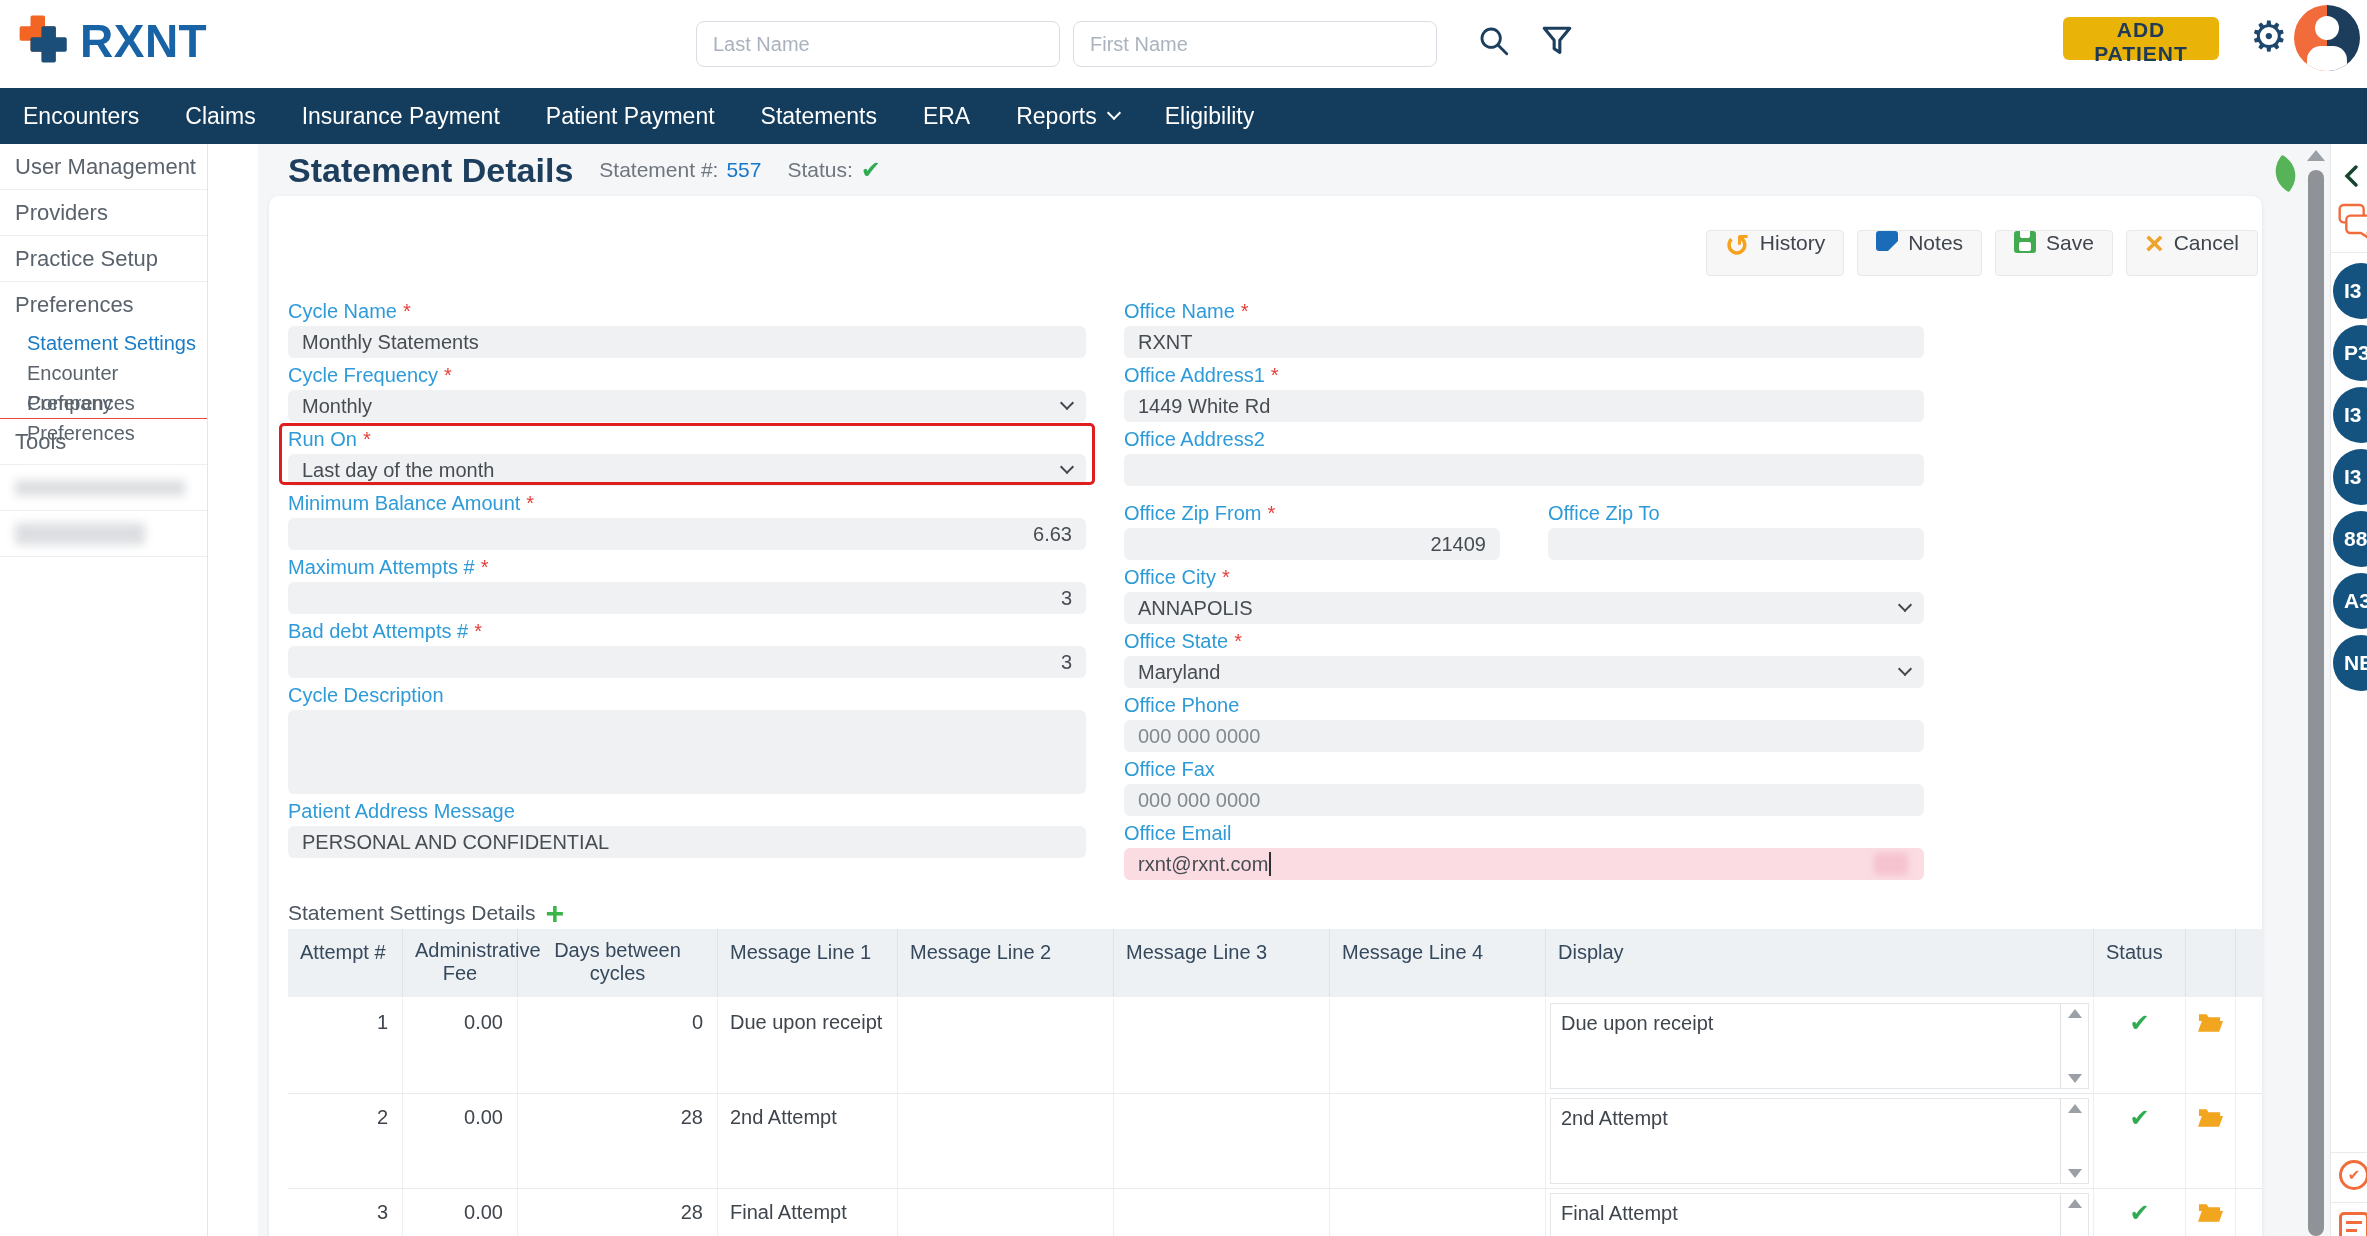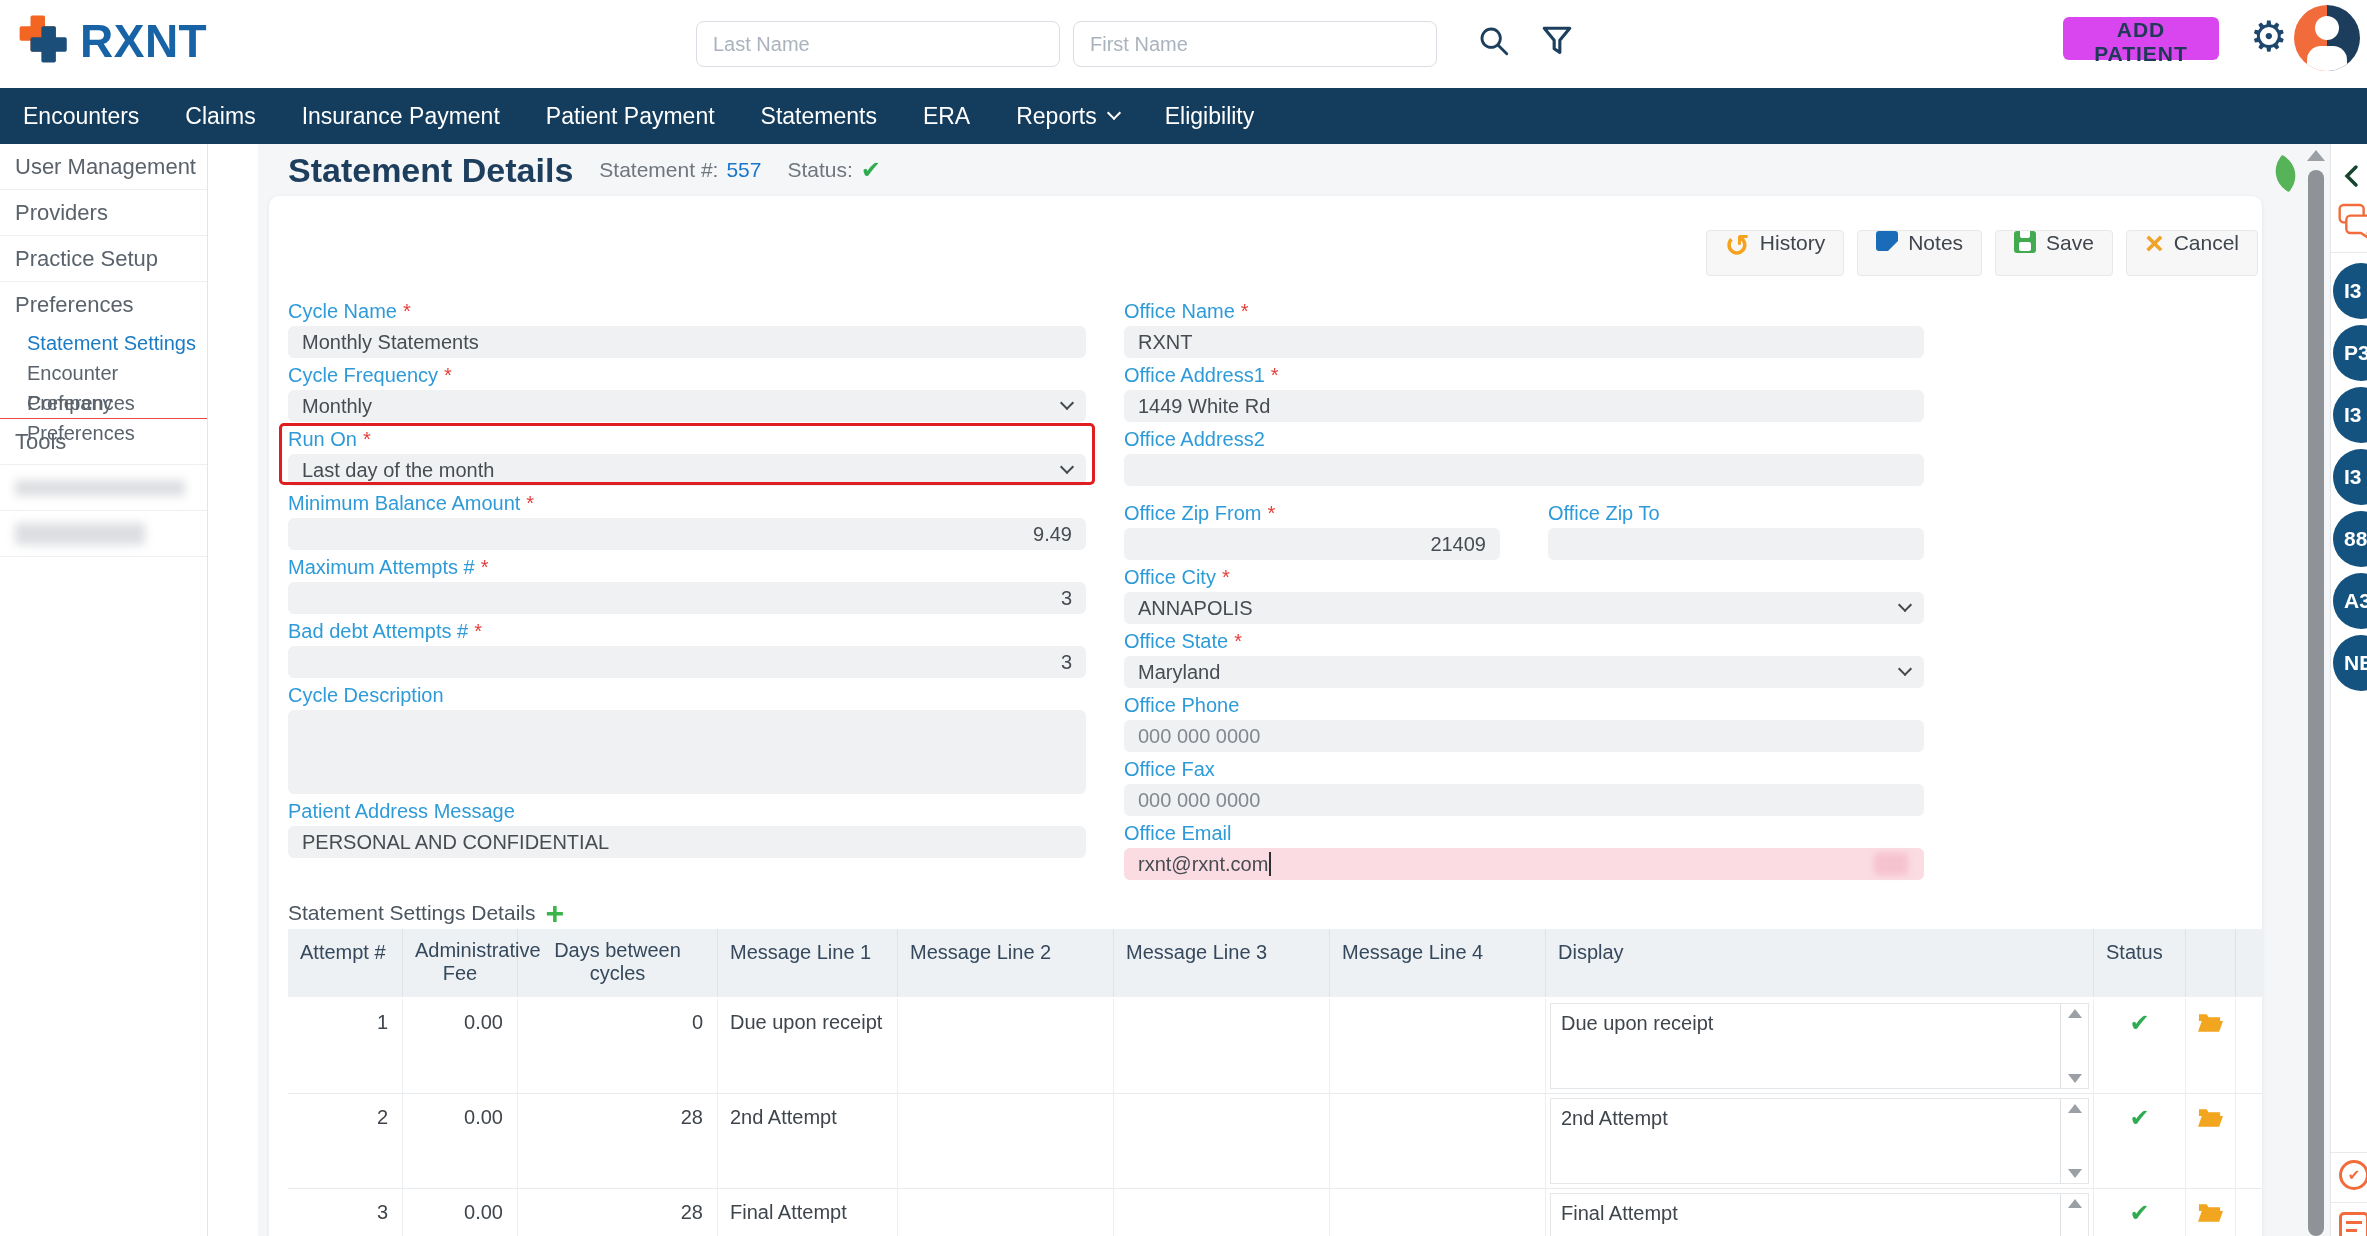--- a/index.html
+++ b/index.html
@@ -11,21 +11,21 @@
   .top-header{position:absolute;left:0;top:0;width:100%;height:88px;background:#fff;}
   .logo{position:absolute;left:16px;top:10px;display:flex;align-items:center;gap:6px;}
   .logo-text{font-size:46px;font-weight:800;color:#1763a5;letter-spacing:.5px;}
   .search-input{position:absolute;top:21px;height:46px;width:364px;border:1px solid #d9dee4;
     border-radius:8px;font-size:20px;color:#3c4248;padding:0 16px;background:#fff;outline:none;
     font-family:"Liberation Sans",sans-serif;}
   .search-input.last{left:696px;} .search-input.first{left:1073px;}
   .search-input::placeholder{color:#a9b2bd;}
   .hicon{position:absolute;cursor:pointer;}
   .icon-search{left:1477px;top:24px;} .icon-filter{left:1540px;top:24px;}
-  .add-patient{position:absolute;left:2063px;top:17px;width:156px;height:43px;background:#d946ef;
+  .add-patient{position:absolute;left:2063px;top:17px;width:156px;height:43px;background:#eab308;
     border:none;border-radius:6px;color:#1e3a56;font-weight:700;font-size:21px;letter-spacing:1px;
     cursor:pointer;font-family:"Liberation Sans",sans-serif;}
   .gear{position:absolute;left:2250px;top:16px;font-size:42px;color:#1d476d;line-height:1;
     font-family:"DejaVu Sans",sans-serif;cursor:pointer;}
   .gear::before{content:"⚙";}
   .avatar{position:absolute;left:2294px;top:5px;width:66px;height:66px;border-radius:50%;
     background:linear-gradient(90deg,#f26b3a 50%,#1d3d5c 50%);overflow:hidden;cursor:pointer;}
   .avatar::before{content:"";position:absolute;left:21px;top:11px;width:24px;height:24px;background:#fff;border-radius:50%;}
   .avatar::after{content:"";position:absolute;left:13px;top:41px;width:40px;height:28px;background:#fff;border-radius:14px 14px 0 0;}
 
@@ -302,21 +302,21 @@
           <div class="red-box"></div>
           <div class="flabel"><span>Run On</span><span class="req">*</span></div>
           <div class="control">
               <span>Last day of the month</span>
               <span class="chev"></span>
             </div>
         </div>
         <div class="field">
           <div class="flabel"><span>Minimum Balance Amount</span><span class="req">*</span></div>
           <div class="control right">
-              <span>9.49</span>
+              <span>6.63</span>
             </div>
         </div>
         <div class="field">
           <div class="flabel"><span>Maximum Attempts #</span><span class="req">*</span></div>
           <div class="control right">
               <span>3</span>
             </div>
         </div>
         <div class="field">
           <div class="flabel"><span>Bad debt Attempts #</span><span class="req">*</span></div>

